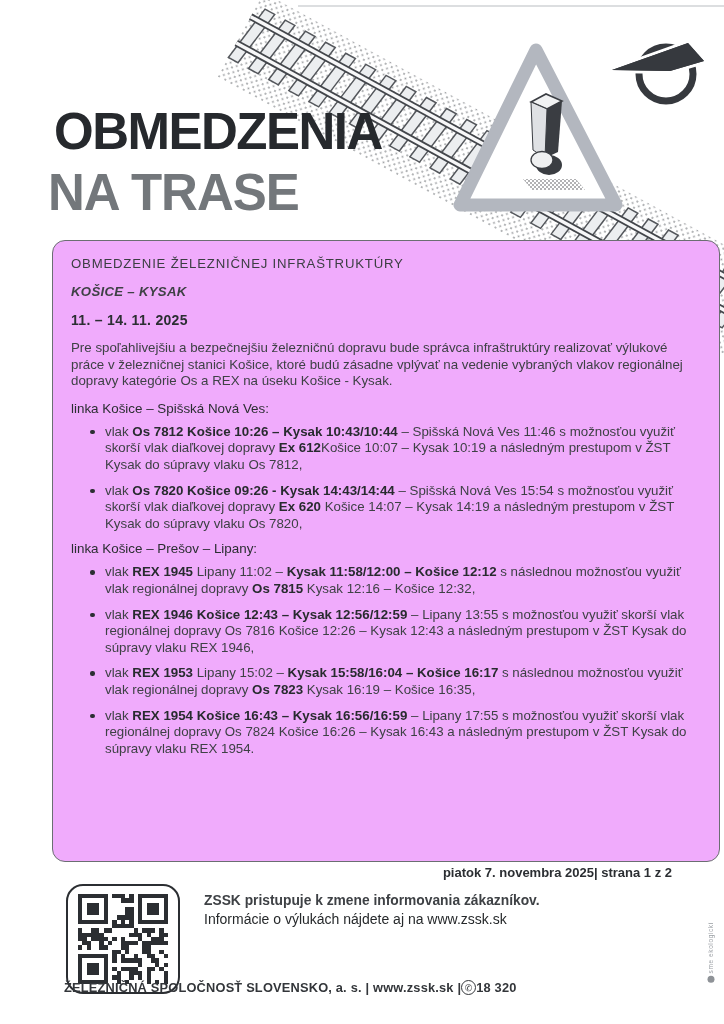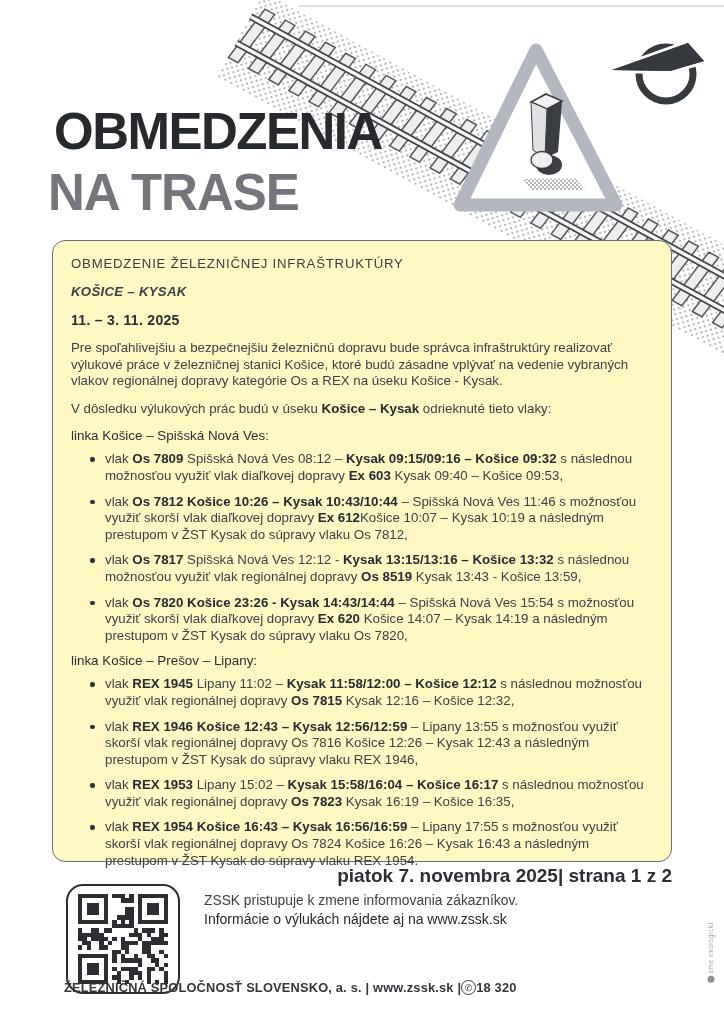--- a/index.html
+++ b/index.html
@@ -7,39 +7,39 @@
         font-family:"Liberation Sans",sans-serif;color:#3e4145;}
   .scanline{position:absolute;top:5px;left:298px;right:0;height:2px;background:#dcdee0;}
   .track-svg{position:absolute;left:0;top:0;}
   .triangle-svg{position:absolute;left:448px;top:40px;}
   .logo-svg{position:absolute;left:600px;top:26px;}
 
   .title{position:absolute;left:48px;top:106px;line-height:1.02;}
   .title .t1{font-size:51px;font-weight:700;letter-spacing:-1.5px;color:#26292d;margin-left:6px;}
   .title .t2{font-size:51px;font-weight:700;letter-spacing:-1.0px;color:#73777b;margin-top:9px;}
 
-  .box{position:absolute;left:52px;top:240px;width:620px;height:622px;box-sizing:border-box;
-       background:#fef9c3;border:1.6px solid #6b6e72;border-radius:13px;padding:15px 16px 10px 18px;}
+  .box{position:absolute;left:52px;top:240px;width:668px;height:622px;box-sizing:border-box;
+       background:#f0abfc;border:1.6px solid #6b6e72;border-radius:13px;padding:15px 16px 10px 18px;}
   .box-heading{font-size:13.2px;letter-spacing:.8px;color:#3b3e42;margin-bottom:13px;}
   .route{font-size:13.2px;font-weight:700;font-style:italic;letter-spacing:.3px;margin-bottom:13px;}
   .dates{font-size:14px;font-weight:700;color:#2b2e32;letter-spacing:.3px;margin-bottom:12px;}
   .para{font-size:13.3px;line-height:16.6px;margin:0 0 11px 0;}
   .section-title{font-size:13.4px;font-weight:400;color:#2b2e32;margin:0 0 8px 0;}
   ul.bullets{margin:0 0 3px 0;padding:0 0 0 34px;list-style:none;}
   ul.bullets li{position:relative;font-size:13.3px;line-height:16.6px;margin-bottom:9px;}
   ul.bullets li::before{content:"";position:absolute;left:-15px;top:6px;width:4.5px;height:4.5px;
        border-radius:50%;background:#2b2e32;}
   .seg-b{font-weight:700;color:#282b2f;}
 
-  .datepage{position:absolute;top:865px;right:52px;font-size:19px;font-weight:700;color:#2b2e32;}
+  .datepage{position:absolute;top:865px;right:52px;font-size:13px;font-weight:700;color:#2b2e32;}
 
   .qr-frame{position:absolute;left:66px;top:884px;width:114px;height:110px;box-sizing:border-box;
        border:2.4px solid #2b2e32;border-radius:17px;display:flex;align-items:center;justify-content:center;}
   .qr-caption{position:absolute;left:204px;top:891px;line-height:19px;}
-  .qr-caption .c1{font-size:13.8px;color:#3e4145;}
+  .qr-caption .c1{font-size:13.8px;color:#3e4145;font-weight:bold;}
   .qr-caption .c2{font-size:14px;font-weight:400;color:#26292b;}
 
   .company{position:absolute;left:64px;top:980px;font-size:12.8px;font-weight:700;color:#33363a;
        letter-spacing:.2px;display:flex;align-items:center;}
   .phone-icon{display:inline-flex;width:13px;height:13px;border:1.4px solid #33363a;border-radius:50%;
        align-items:center;justify-content:center;font-size:9px;font-weight:400;}
 
   .eco{position:absolute;right:10px;top:922px;writing-mode:vertical-rl;transform:rotate(180deg);
        font-size:6.5px;color:#989da2;letter-spacing:.6px;}
   .eco-icon{display:inline-block;width:7px;height:7px;border-radius:50%;background:#8e9297;margin-top:4px;}
@@ -122,29 +122,26 @@
   </svg>
 
   <div class="title">
     <div class="t1">OBMEDZENIA</div>
     <div class="t2">NA TRASE</div>
   </div>
 
   <div class="box">
     <div class="box-heading">OBMEDZENIE ŽELEZNIČNEJ INFRAŠTRUKTÚRY</div>
     <div class="route">KOŠICE – KYSAK</div>
-    <div class="dates">11. – 3. 11. 2025</div>
+    <div class="dates">11. – 14. 11. 2025</div>
     <p class="para">Pre spoľahlivejšiu a bezpečnejšiu železničnú dopravu bude správca infraštruktúry realizovať výlukové práce v železničnej stanici Košice, ktoré budú zásadne vplývať na vedenie vybraných vlakov regionálnej dopravy kategórie Os a REX na úseku Košice - Kysak.</p>
-    <p class="para"><span>V dôsledku výlukových prác budú v úseku </span><span class="seg-b">Košice – Kysak</span><span> odrieknuté tieto vlaky:</span></p>
     <div class="section-title">linka Košice – Spišská Nová Ves:</div>
     <ul class="bullets">
-        <li><span>vlak </span><span class="seg-b">Os 7809</span><span> Spišská Nová Ves 08:12 – </span><span class="seg-b">Kysak 09:15/09:16 – Košice 09:32</span><span> s následnou možnosťou využiť vlak diaľkovej dopravy </span><span class="seg-b">Ex 603</span><span> Kysak 09:40 – Košice 09:53,</span></li>
         <li><span>vlak </span><span class="seg-b">Os 7812 Košice 10:26 – Kysak 10:43/10:44</span><span> – Spišská Nová Ves 11:46 s možnosťou využiť skorší vlak diaľkovej dopravy </span><span class="seg-b">Ex 612</span><span>Košice 10:07 – Kysak 10:19 a následným prestupom v ŽST Kysak do súpravy vlaku Os 7812,</span></li>
-        <li><span>vlak </span><span class="seg-b">Os 7817</span><span> Spišská Nová Ves 12:12 - </span><span class="seg-b">Kysak 13:15/13:16 – Košice 13:32</span><span> s následnou možnosťou využiť vlak regionálnej dopravy </span><span class="seg-b">Os 8519</span><span> Kysak 13:43 - Košice 13:59,</span></li>
-        <li><span>vlak </span><span class="seg-b">Os 7820 Košice 23:26 - Kysak 14:43/14:44</span><span> – Spišská Nová Ves 15:54 s možnosťou využiť skorší vlak diaľkovej dopravy </span><span class="seg-b">Ex 620</span><span> Košice 14:07 – Kysak 14:19 a následným prestupom v ŽST Kysak do súpravy vlaku Os 7820,</span></li>
+        <li><span>vlak </span><span class="seg-b">Os 7820 Košice 09:26 - Kysak 14:43/14:44</span><span> – Spišská Nová Ves 15:54 s možnosťou využiť skorší vlak diaľkovej dopravy </span><span class="seg-b">Ex 620</span><span> Košice 14:07 – Kysak 14:19 a následným prestupom v ŽST Kysak do súpravy vlaku Os 7820,</span></li>
       </ul>
     <div class="section-title">linka Košice – Prešov – Lipany:</div>
     <ul class="bullets">
         <li><span>vlak </span><span class="seg-b">REX 1945</span><span> Lipany 11:02 – </span><span class="seg-b">Kysak 11:58/12:00 – Košice 12:12</span><span> s následnou možnosťou využiť vlak regionálnej dopravy </span><span class="seg-b">Os 7815</span><span> Kysak 12:16 – Košice 12:32,</span></li>
         <li><span>vlak </span><span class="seg-b">REX 1946 Košice 12:43 – Kysak 12:56/12:59</span><span> – Lipany 13:55 s možnosťou využiť skorší vlak regionálnej dopravy Os 7816 Košice 12:26 – Kysak 12:43 a následným prestupom v ŽST Kysak do súpravy vlaku REX 1946,</span></li>
         <li><span>vlak </span><span class="seg-b">REX 1953</span><span> Lipany 15:02 – </span><span class="seg-b">Kysak 15:58/16:04 – Košice 16:17</span><span> s následnou možnosťou využiť vlak regionálnej dopravy </span><span class="seg-b">Os 7823</span><span> Kysak 16:19 – Košice 16:35,</span></li>
         <li><span>vlak </span><span class="seg-b">REX 1954 Košice 16:43 – Kysak 16:56/16:59</span><span> – Lipany 17:55 s možnosťou využiť skorší vlak regionálnej dopravy Os 7824 Košice 16:26 – Kysak 16:43 a následným prestupom v ŽST Kysak do súpravy vlaku REX 1954.</span></li>
       </ul>
   </div>
 

